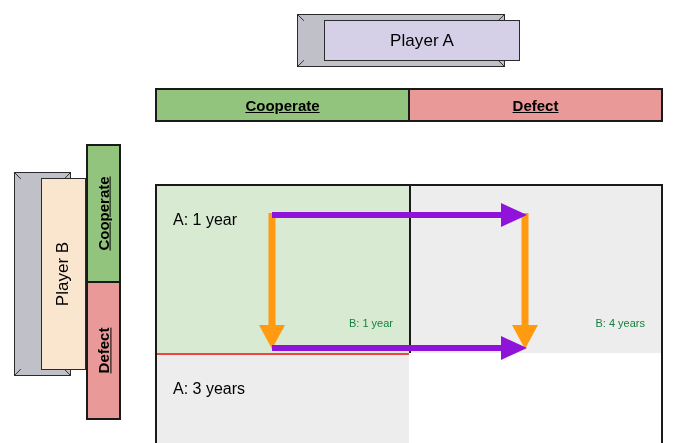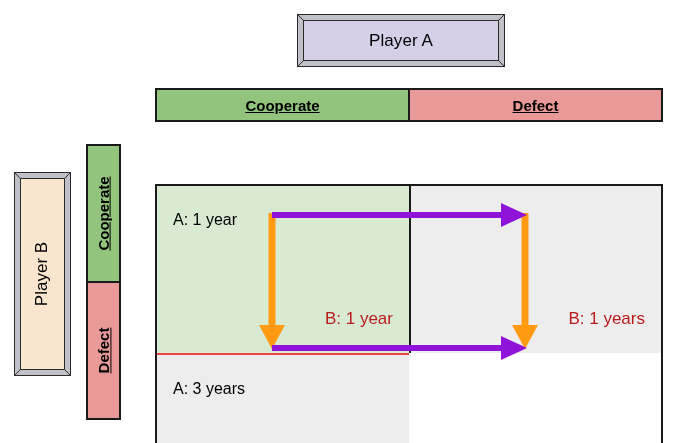--- a/index.html
+++ b/index.html
@@ -28,20 +28,21 @@
   }
   .bevel .bevel-inner {
     width: 100%;
     height: 100%;
     box-sizing: border-box;
     border: 1px solid #2b2b2b;
     display: flex;
     align-items: center;
     justify-content: center;
     position: relative;
+    margin-left: 21px;
   }
   
   .bevel .miter {
     position: absolute;
     pointer-events: none;
     top: 0; left: 0; right: 0; bottom: 0;
   }
   .bevel .miter svg { display: block; width: 100%; height: 100%; }
 
   #player-a-plaque {
@@ -160,22 +161,22 @@
     left: 16px;
     top: 25px;
     font-size: 16px;
     color: #000;
     white-space: nowrap;
   }
   .payoff-b {
     position: absolute;
     right: 16px;
     bottom: 24px;
-    font-size: 17px;
-    color: #b91c1c;
+    font-size: 11px;
+    color: #15803d;
     white-space: nowrap;
   }
 
   
   #arrow-layer {
     position: absolute;
     left: 0; top: 0;
     width: 677px;
     height: 443px;
     pointer-events: none;
@@ -233,21 +234,21 @@
   </div>
 
   <div class="matrix">
 
     <div class="cell" style="background:#d9ead3">
       <span class="payoff-a">A: 1 year</span>
       <span class="payoff-b">B: 1 year</span>
     </div>
 
     <div class="cell b-col" style="background:#ededed">
-      <span class="payoff-b">B: 1 years</span>
+      <span class="payoff-b">B: 4 years</span>
     </div>
 
     <div class="cell b-row" style="background:#ededed">
       <span class="payoff-a">A: 3 years</span>
     </div>
 
   </div>
 
   <svg id="arrow-layer" viewBox="0 0 677 443">
 

